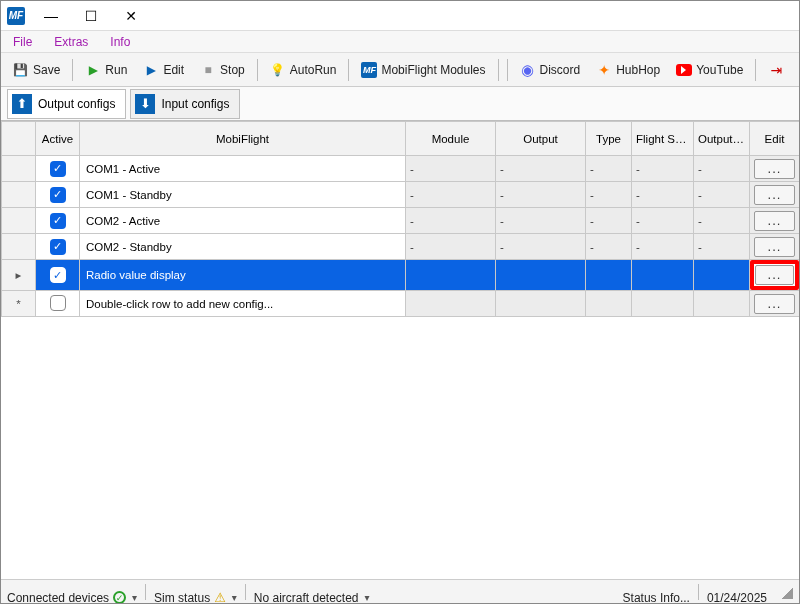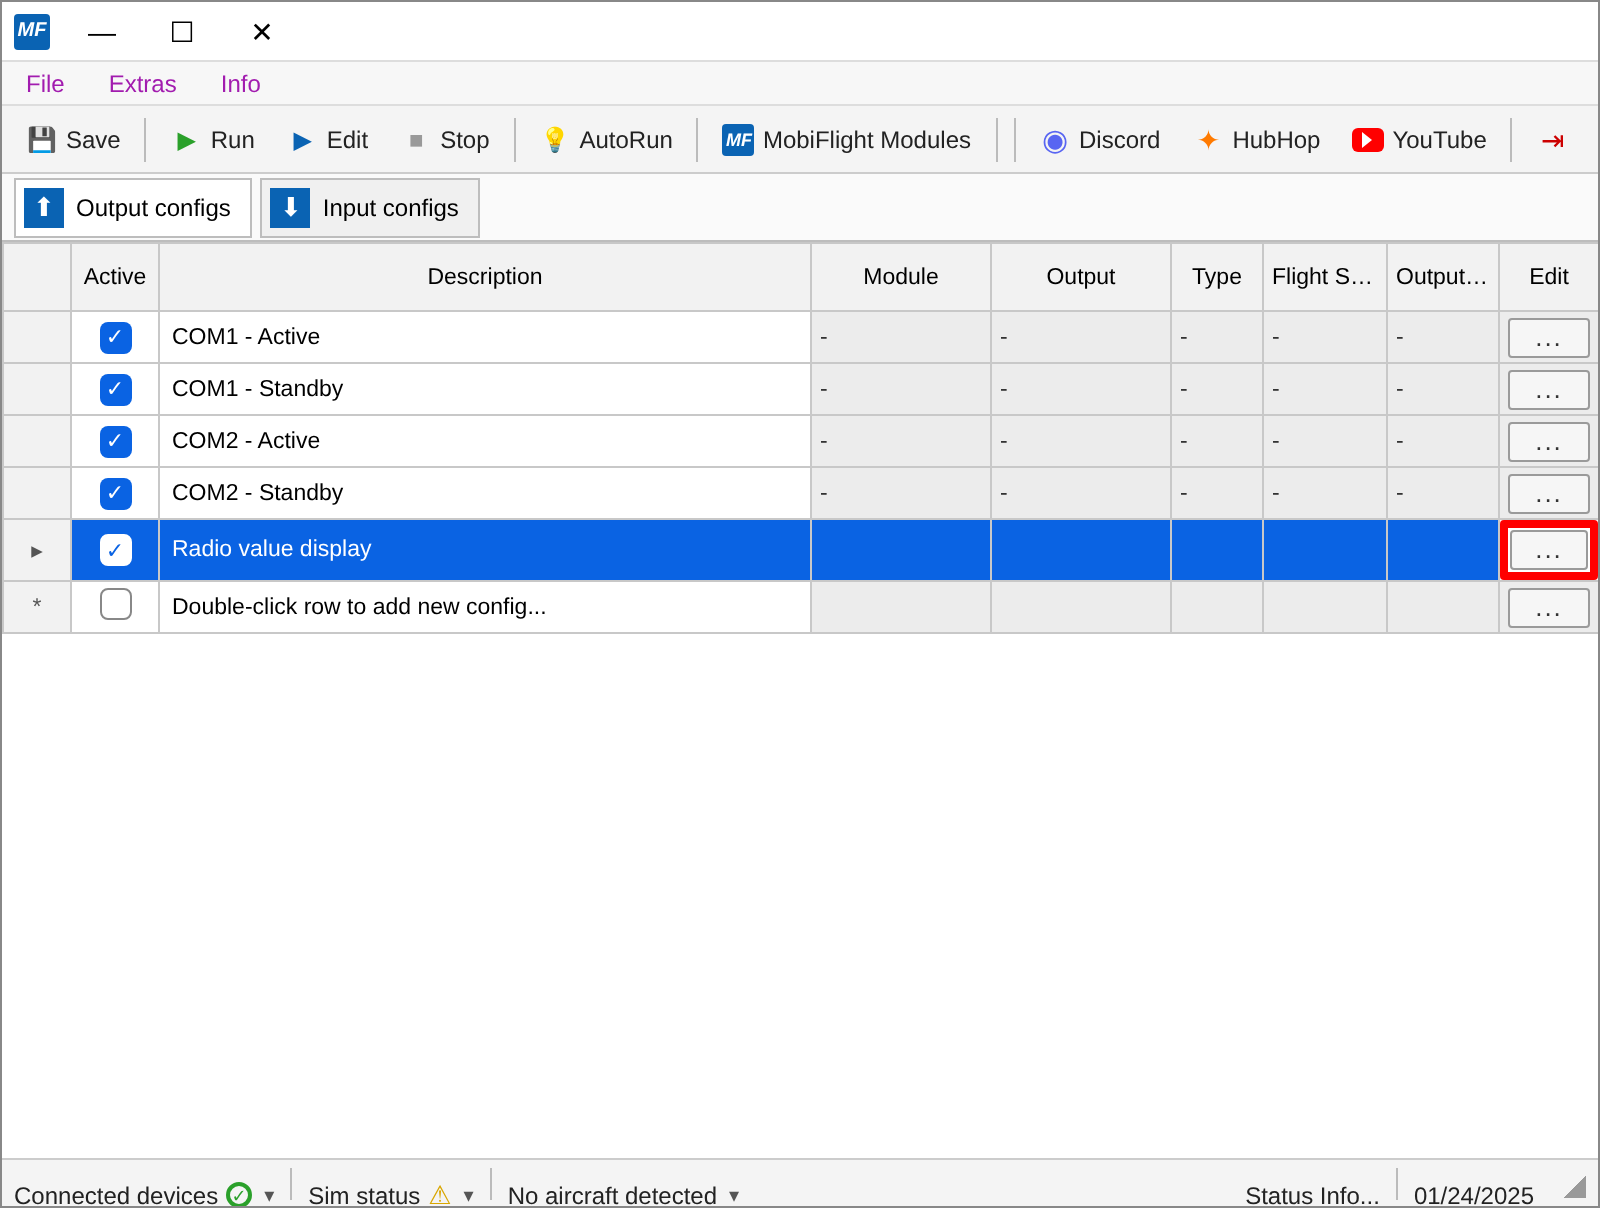--- a/index.html
+++ b/index.html
@@ -300,21 +300,21 @@
         <col class="c-out">
         <col class="c-type">
       <col class="c-fs">
         <col class="c-ov">
         <col class="c-edit">
     </colgroup>
     <thead>
       <tr>
         <th></th>
         <th>Active</th>
-        <th class="desc">Description</th>
+        <th class="desc">MobiFlight</th>
         <th>Module</th>
         <th>Output</th>
         <th>Type</th>
         <th>Flight Sim Value</th>
         <th>Output Value</th>
         <th>Edit</th>
       </tr>
     </thead>
     <tbody id="tbody">
         <tr>

